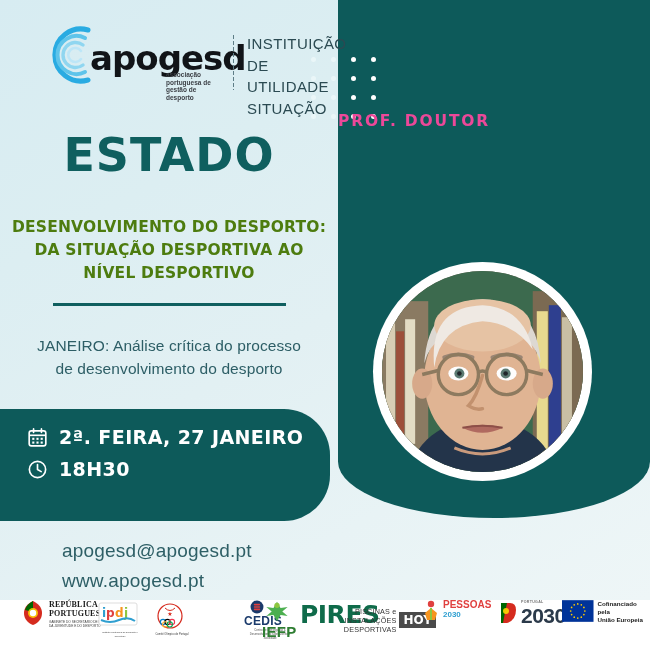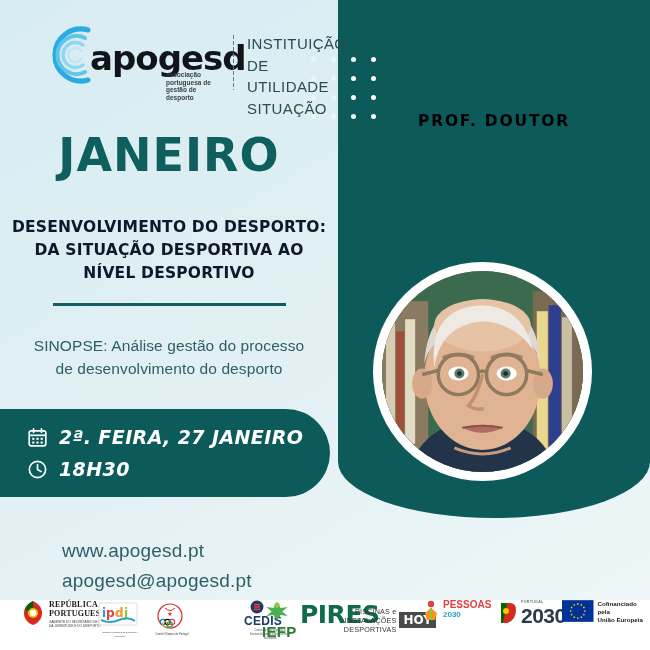--- a/index.html
+++ b/index.html
@@ -58,57 +58,57 @@
   }
 
   
   .webinar {
     position:absolute; left:0; top:128px; width:338px; text-align:center;
     font-size:46px; font-weight:bold; letter-spacing:1px; color:#0f5f5f;
     font-family:"DejaVu Sans", sans-serif;
   }
   .subject {
     position:absolute; left:10px; top:216px; width:318px; text-align:center;
-    font-size:15.5px; line-height:23px; font-weight:bold; letter-spacing:.2px; color:#0f172a;
+    font-size:15.5px; line-height:23px; font-weight:bold; letter-spacing:.2px; color:#4d7c0f;
     font-family:"DejaVu Sans", sans-serif;
   }
   .rule {
     position:absolute; left:53px; top:303px; width:233px; height:3px; background:#0f5f5f;
   }
   .synopsis {
     position:absolute; left:8px; top:334px; width:322px; text-align:center;
     font-size:15.5px; line-height:23px; color:#2d5e66; letter-spacing:.1px;
     font-family:"Liberation Sans", sans-serif;
   }
 
   
   .date-band {
-    position:absolute; left:0; top:409px; width:330px; height:88px;
-    background:#0d5a5a; border-radius:0 46px 46px 0;font-style:italic;
+    position:absolute; left:0; top:409px; width:330px; height:112px;
+    background:#0d5a5a; border-radius:0 46px 46px 0;
   }
   .date-row {
     position:absolute; left:27px; display:flex; align-items:center; gap:11px;
     color:#ffffff; font-size:19px; font-weight:bold; letter-spacing:.4px;
     font-family:"DejaVu Sans", sans-serif;
   }
   .row-date { top:17px; }
   .row-time { top:49px;align-items:center; }
   .ico { width:21px; height:21px; display:block; flex:0 0 21px; }
 
   
   .contact {
     position:absolute; left:62px; top:536px;
     font-size:19px; line-height:30px; color:#2e5f66; letter-spacing:.2px;
     font-family:"Liberation Sans", sans-serif;
   }
 
   
   .prof-title {
-    position:absolute; left:338px; top:112px; width:312px; text-align:center;
-    font-size:15.5px; font-weight:bold; letter-spacing:1.8px; color:#000000;
+    position:absolute; left:338px; top:112px; width:312px; 
+    font-size:15.5px; font-weight:bold; letter-spacing:1.8px; color:#ec4899;
     font-family:"DejaVu Sans", sans-serif;
   }
   .prof-name {
     position:absolute; left:338px; top:135px; width:312px; text-align:center;
     font-size:31px; font-weight:bold; letter-spacing:.4px; color:#ffffff;
     font-family:"DejaVu Sans", sans-serif;
   }
   .photo-ring {
     position:absolute; left:373px; top:262px; width:219px; height:219px;
     border-radius:50%; background:#ffffff; padding:9px;
@@ -195,26 +195,26 @@
     <div class="logo-tag" style="white-space:pre-line">associação
 portuguesa de
 gestão de
 desporto</div>
     <div class="logo-divider"></div>
     <div class="logo-inst" style="white-space:pre-line">INSTITUIÇÃO
 DE UTILIDADE
 SITUAÇÃO</div>
   </div>
 
-  <div class="webinar">JANEIRO</div>
+  <div class="webinar">ESTADO</div>
   <div class="subject" style="white-space:pre-line">DESENVOLVIMENTO DO DESPORTO:
 DA SITUAÇÃO DESPORTIVA AO
 NÍVEL DESPORTIVO</div>
   <div class="rule"></div>
-  <div class="synopsis" style="white-space:pre-line">SINOPSE: Análise gestão do processo
+  <div class="synopsis" style="white-space:pre-line">JANEIRO: Análise crítica do processo
 de desenvolvimento do desporto</div>
 
   <div class="date-band">
     <div class="date-row row-date">
       <svg class="ico" viewBox="0 0 24 24">
         <rect x="2.5" y="4.5" width="19" height="17" rx="2.5" fill="none" stroke="#fff" stroke-width="1.9"></rect>
         <line x1="2.5" y1="9.5" x2="21.5" y2="9.5" stroke="#fff" stroke-width="1.9"></line>
         <line x1="7.5" y1="2.2" x2="7.5" y2="6.2" stroke="#fff" stroke-width="1.9" stroke-linecap="round"></line>
         <line x1="16.5" y1="2.2" x2="16.5" y2="6.2" stroke="#fff" stroke-width="1.9" stroke-linecap="round"></line>
         <rect x="6" y="12.3" width="2.4" height="2.4" fill="#fff"></rect>
@@ -229,22 +229,22 @@
     <div class="date-row row-time">
       <svg class="ico" viewBox="0 0 24 24">
         <circle cx="12" cy="12" r="9.3" fill="none" stroke="#fff" stroke-width="1.9"></circle>
         <path d="M12 6.4 V12 L16.2 14.4" fill="none" stroke="#fff" stroke-width="1.9" stroke-linecap="round" stroke-linejoin="round"></path>
       </svg>
       <span>18H30</span>
     </div>
   </div>
 
   <div class="contact">
+    <div>apogesd@apogesd.pt</div>
     <div>www.apogesd.pt</div>
-    <div>apogesd@apogesd.pt</div>
   </div>
 
   <div class="prof-title">PROF. DOUTOR</div>
 
   <div class="photo-ring">
     <div class="photo-clip">
       <svg viewBox="0 0 200 200" preserveAspectRatio="xMidYMid slice">
         <rect x="0" y="0" width="200" height="200" fill="#3c6a4e"></rect>
         <rect x="0" y="30" width="46" height="170" fill="#8a7a62"></rect>
         <rect x="4" y="52" width="9" height="120" fill="#d8cdb4"></rect>

